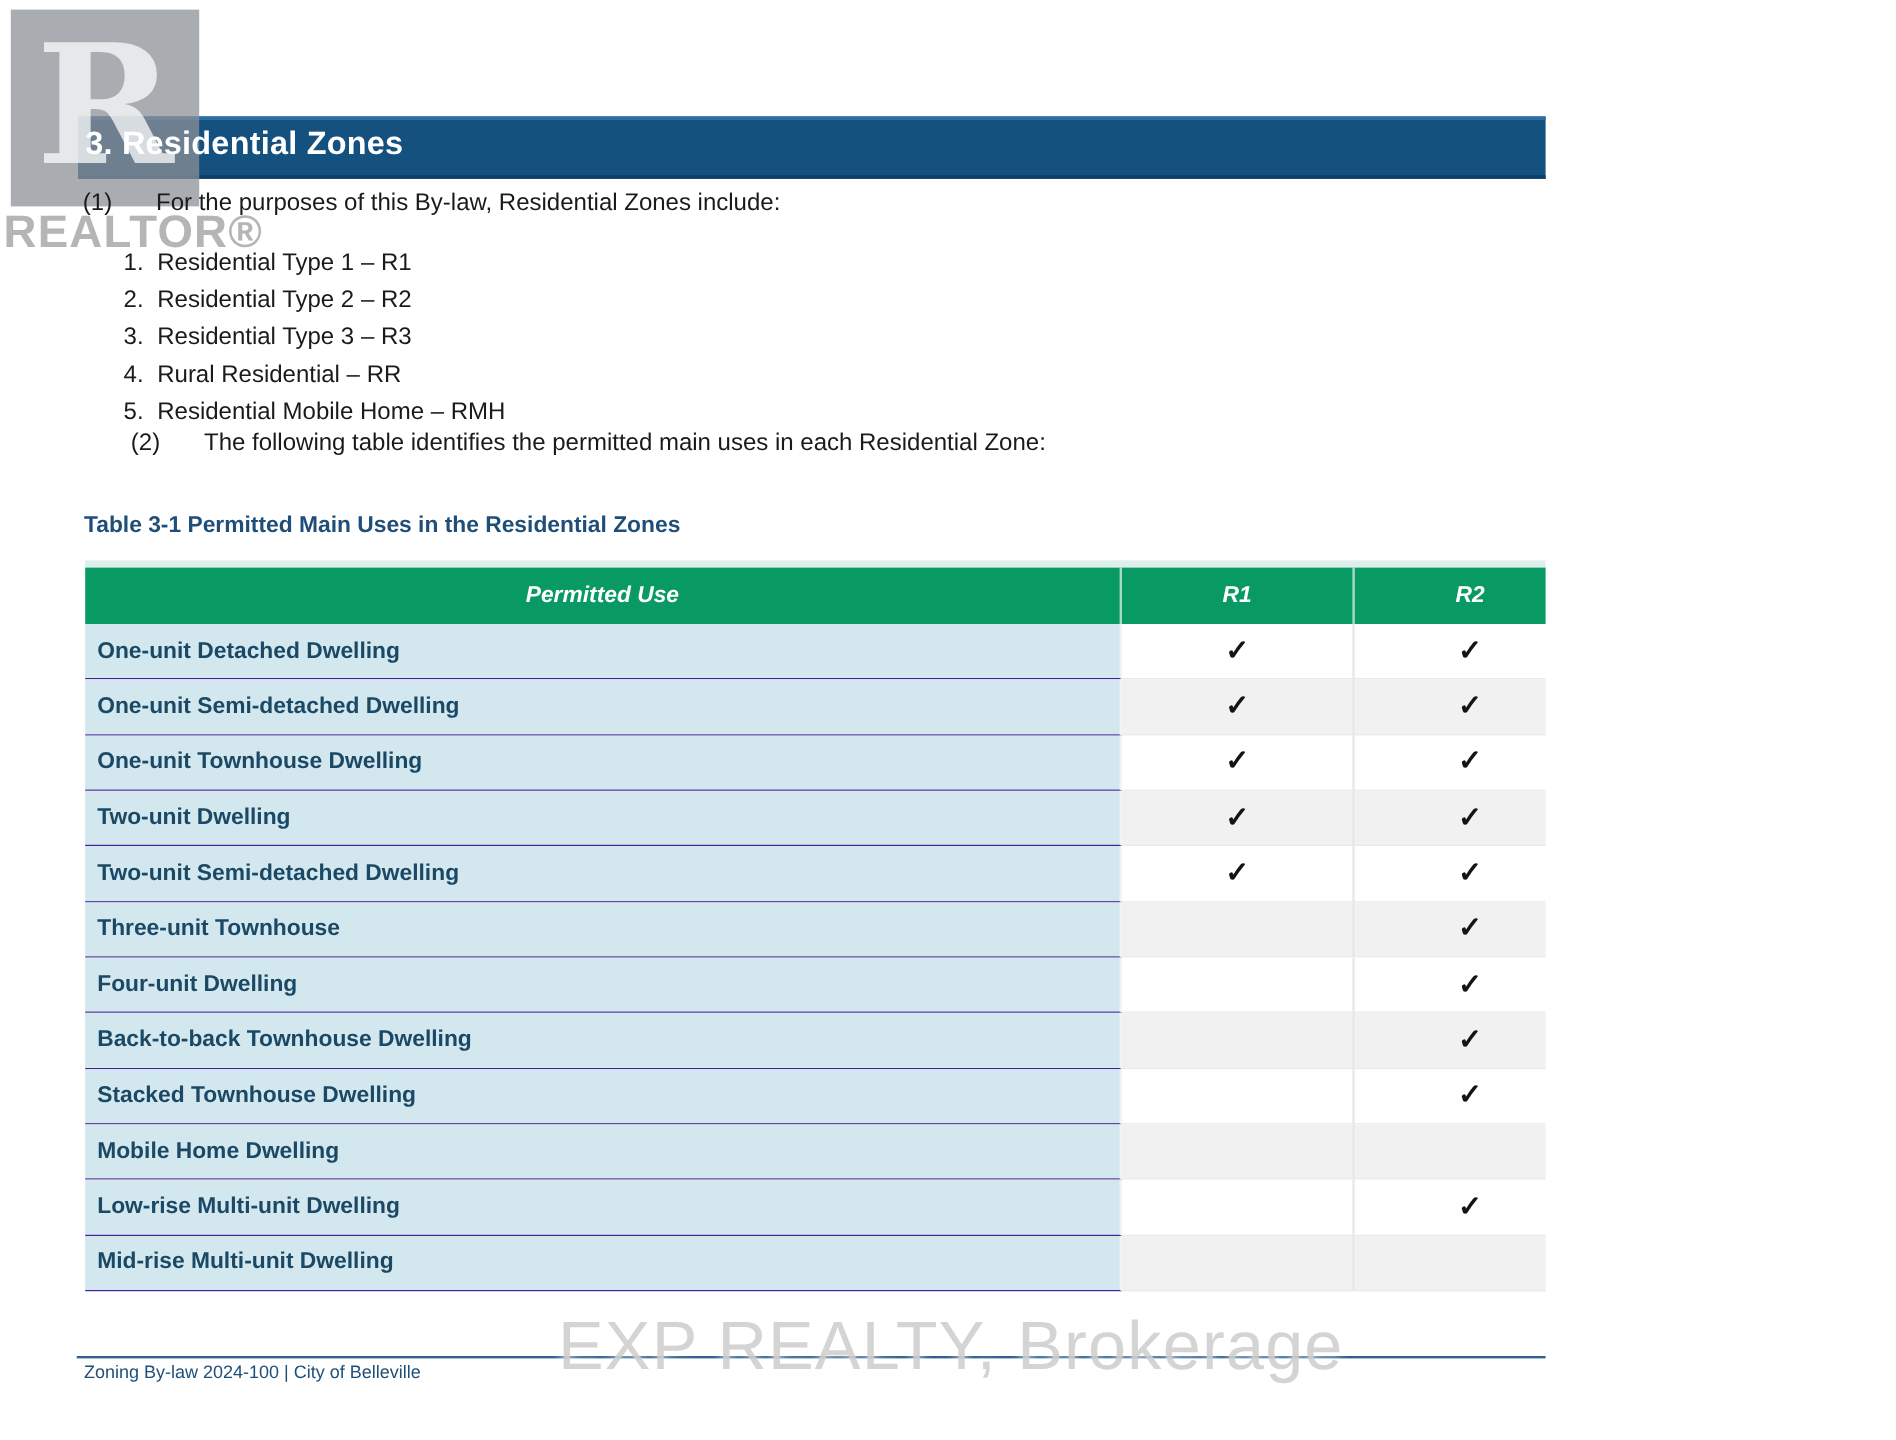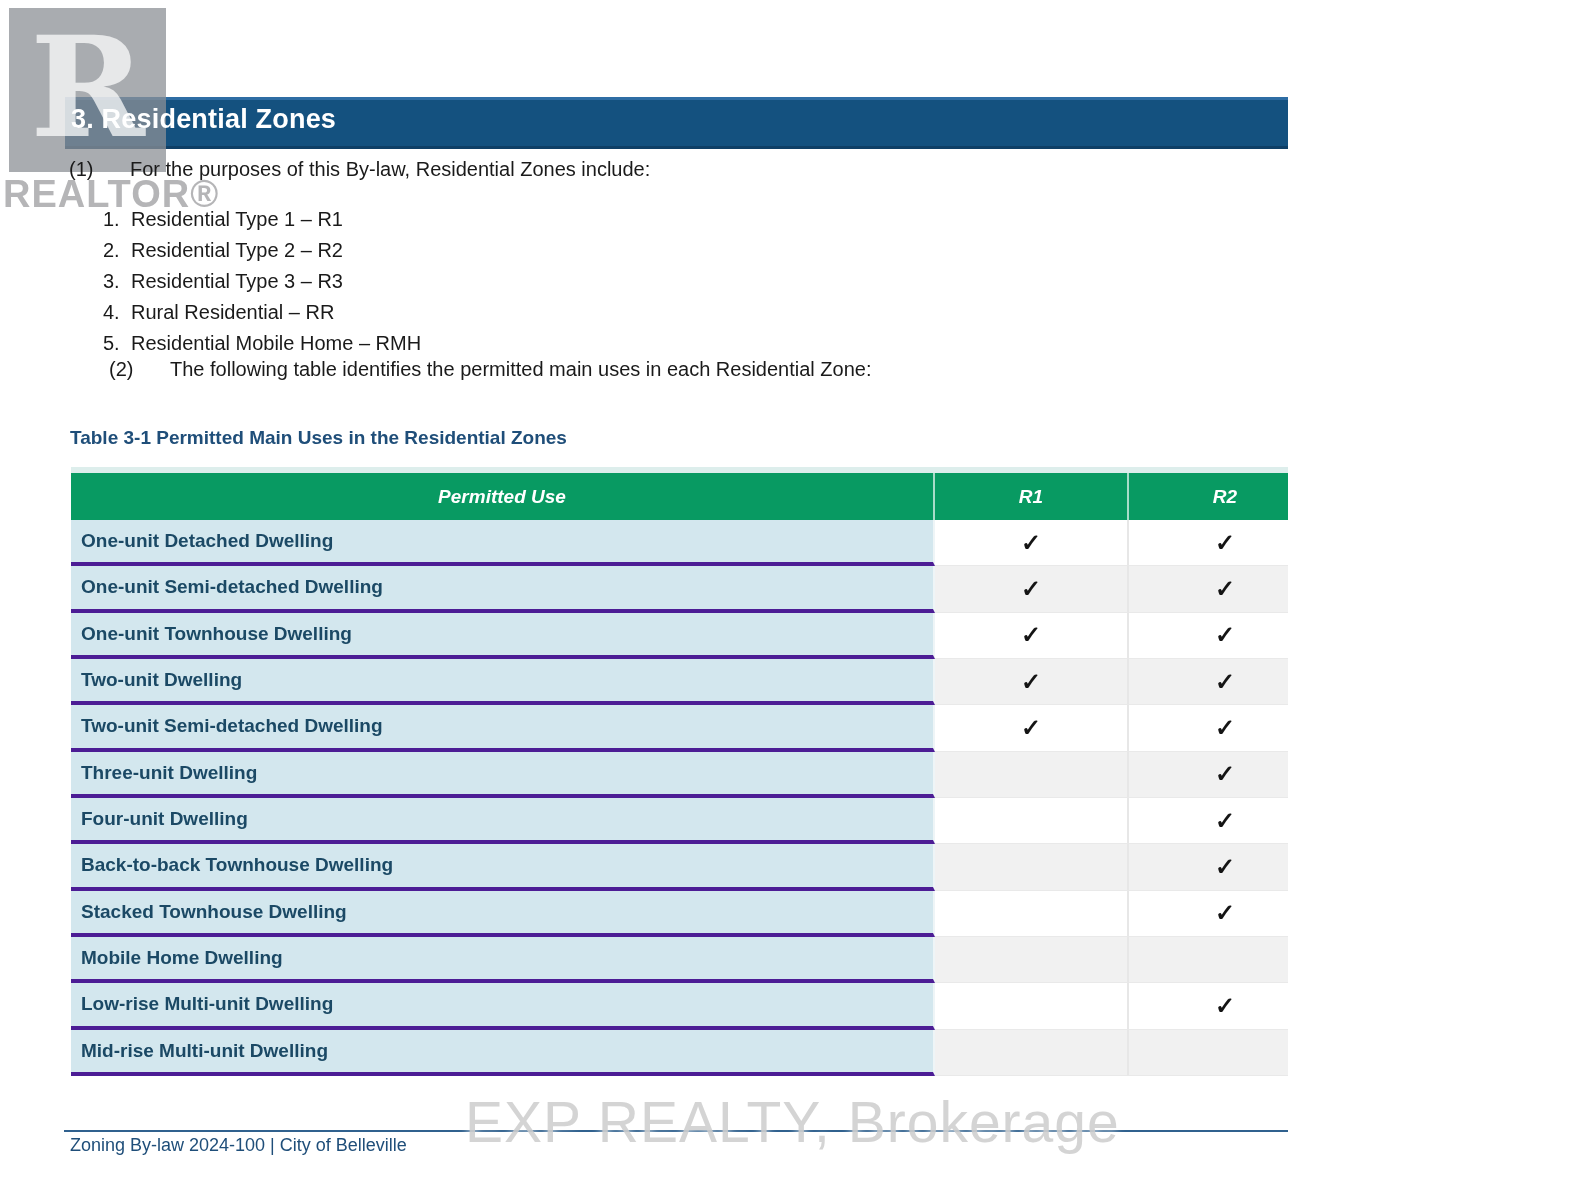--- a/index.html
+++ b/index.html
@@ -63,38 +63,38 @@
     color:#ffffff; font-weight:bold; font-size:19px;
     border-right:2px solid rgba(255,255,255,0.65);
     font-style:italic;
   }
   .t-header .hcell:last-child { border-right:none; }
 
   .t-row { height:46.33px; }
   .cell { display:flex; align-items:center; justify-content:center; box-sizing:border-box; }
   .use-cell {
     justify-content:flex-start; padding-left:10px;
-    background:#d3e7ee; border-bottom:4px solid #4c1d95; border-right:2px solid #eef5f7;
+    background:#d3e7ee; border-bottom:1px solid #4c1d95; border-right:2px solid #eef5f7;
     color:#1b4965; font-weight:bold; font-size:19px;
   }
   .check-cell {
     background:#ffffff; border-right:2px solid #e7e7e7; border-bottom:1px solid #e9e9e9;
   }
   .check-cell:last-child { border-right:none; }
   .t-row.alt .check-cell { background:#f1f1f1; }
   .check { font-size:24px; font-weight:bold; color:#141414; line-height:1; }
 
   
   .footer-line {
     position:absolute; left:64px; top:1130px; width:1516px; height:2px;
     background:#30618e; z-index:1;
   }
   .footer-text {
     position:absolute; left:70px; top:1135px; z-index:2;
-    color:#1f4e79; font-size:18px;
+    color:#1f4e79; font-size:15px;
   }
   .exp-watermark {
     position:absolute; left:465px; top:1089px; z-index:3;
     font-size:57px; letter-spacing:1px; color:rgba(205,205,205,0.85);
     text-shadow:0 0 10px rgba(255,255,255,0.9);
     filter:blur(0.6px); white-space:nowrap;
   }
 </style>
 </head>
 <body>
@@ -201,21 +201,21 @@
           <div class="cell check-cell">
             <span class="check">✓</span>
           </div>
           <div class="cell check-cell">
             <span class="check">✓</span>
           </div>
           <div class="cell check-cell"></div>
           <div class="cell check-cell"></div>
         </div>
         <div class="t-row alt">
-          <div class="cell use-cell">Three-unit Dwelling</div>
+          <div class="cell use-cell">Three-unit Townhouse</div>
           <div class="cell check-cell"></div>
           <div class="cell check-cell">
             <span class="check">✓</span>
           </div>
           <div class="cell check-cell"></div>
           <div class="cell check-cell"></div>
         </div>
         <div class="t-row">
           <div class="cell use-cell">Four-unit Dwelling</div>
           <div class="cell check-cell"></div>

